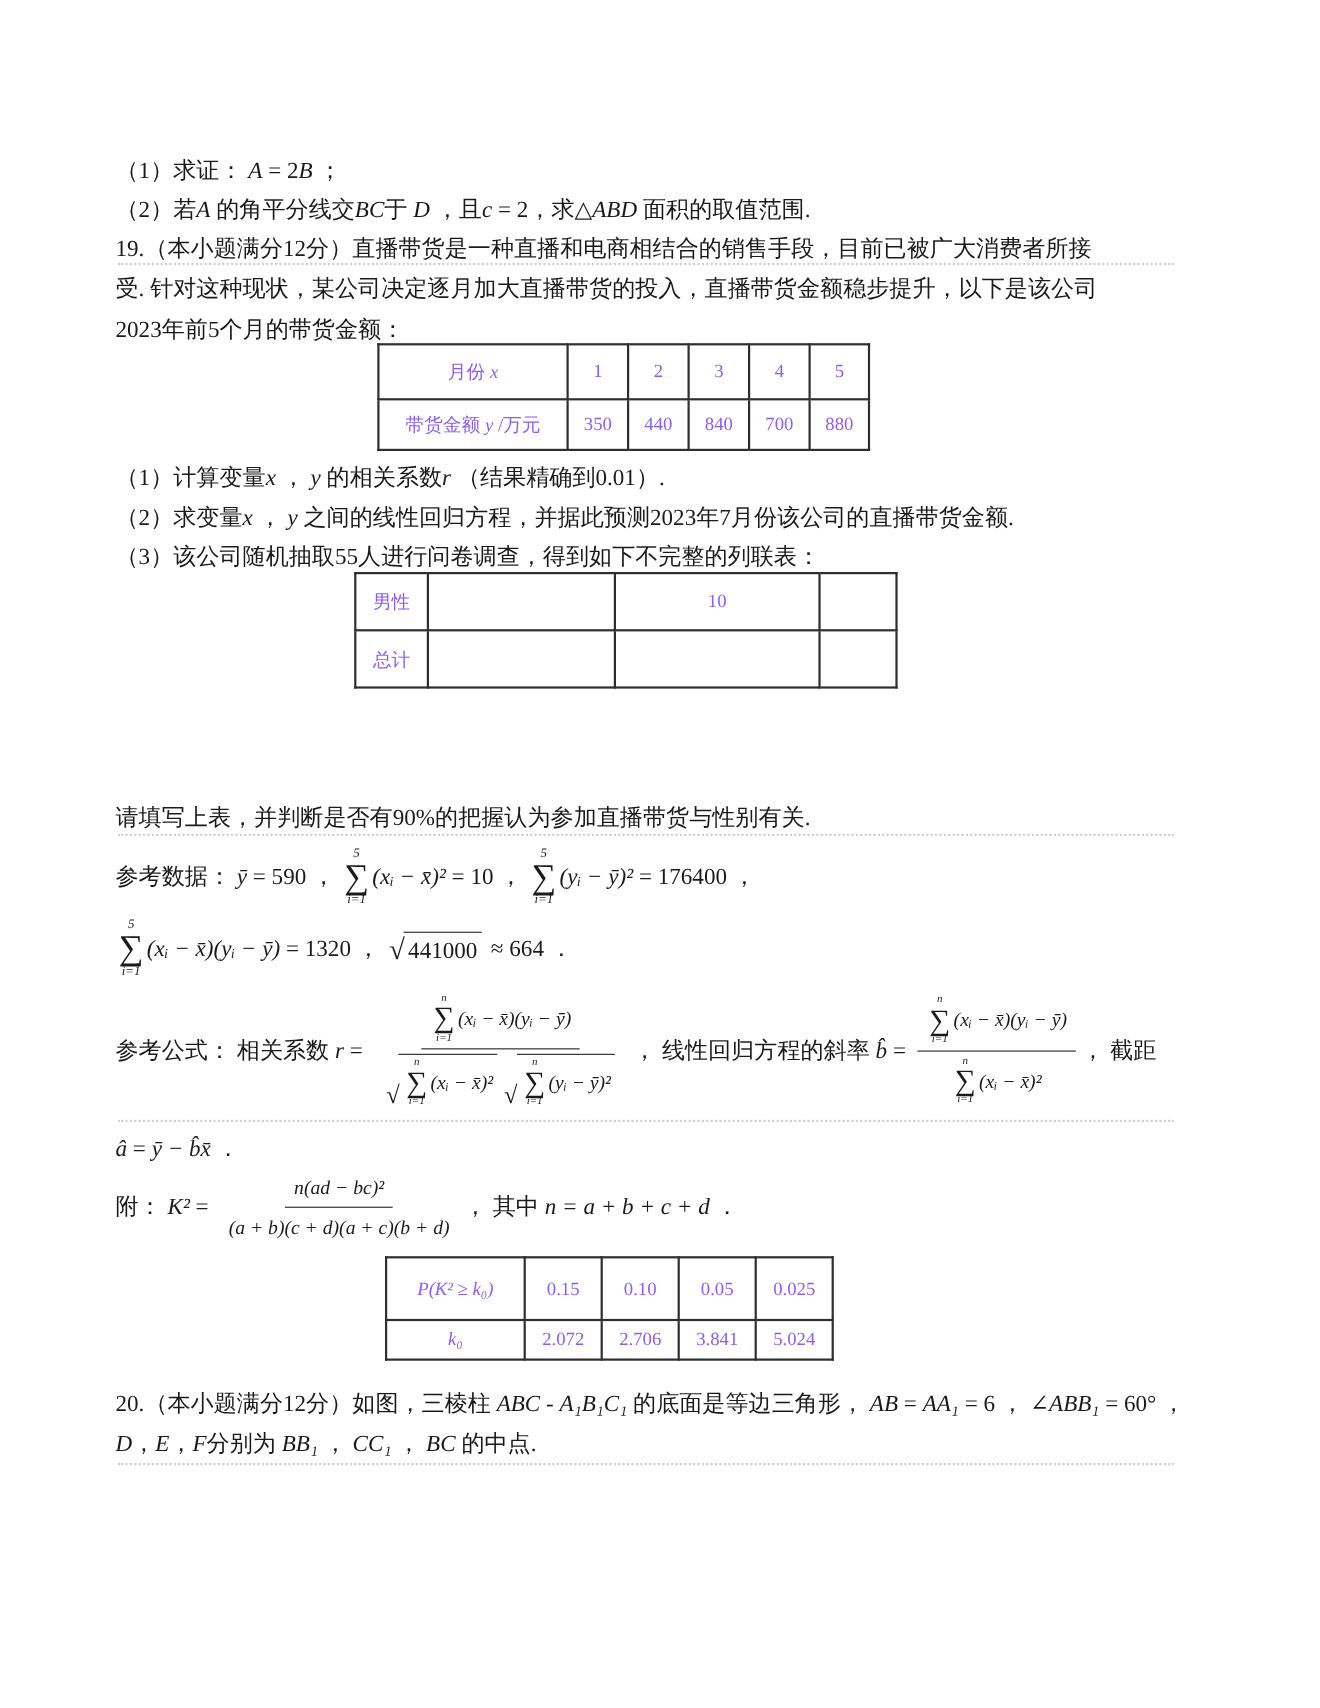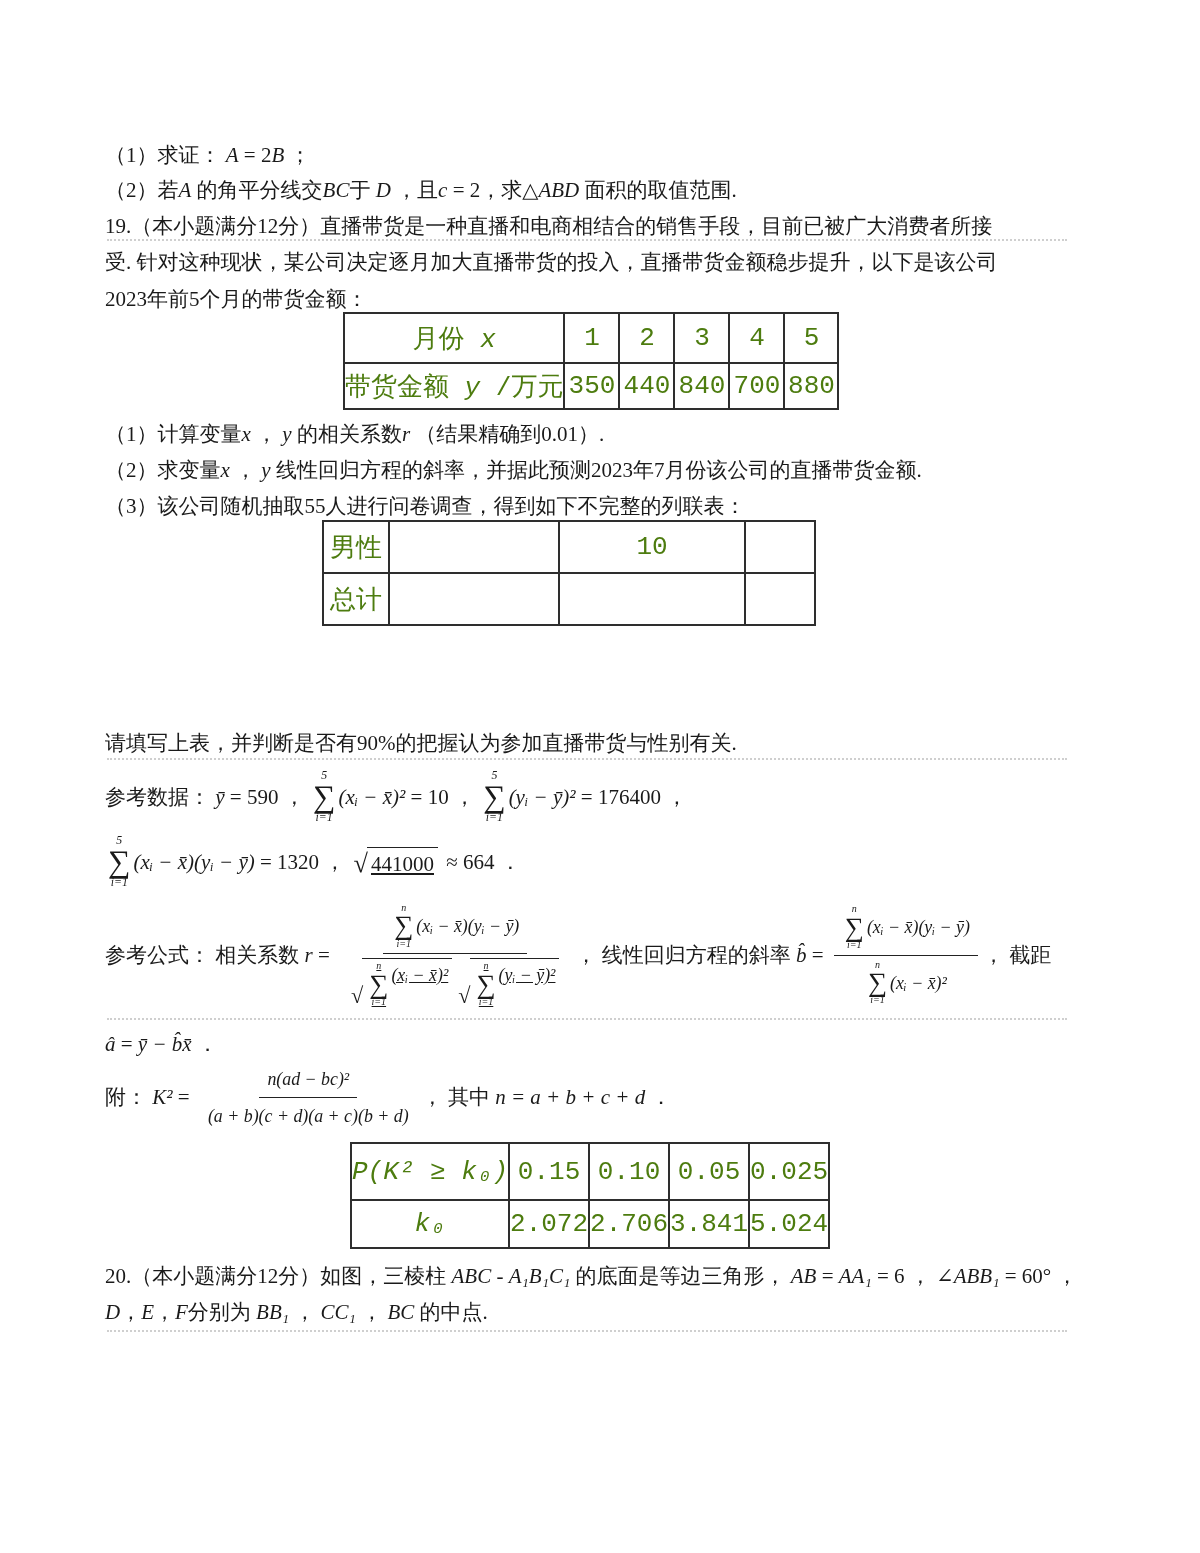--- a/index.html
+++ b/index.html
@@ -15,22 +15,22 @@
   .mi{font-style:italic;}
   .mt{}
   .msum{display:inline-flex;flex-direction:column;align-items:center;line-height:1;margin:0 3px;vertical-align:middle;}
   .msum-up,.msum-lo{font-size:0.56em;line-height:1.05;font-style:italic;}
   .msum-sig{font-size:1.5em;line-height:0.95;}
   .mfrac{display:inline-flex;flex-direction:column;align-items:center;vertical-align:middle;margin:0 5px;font-size:0.85em;text-align:center;}
   .mfrac-num{display:flex;align-items:center;justify-content:center;border-bottom:1.5px solid #222;padding:0 8px 4px;}
   .mfrac-den{display:flex;align-items:center;justify-content:center;padding:4px 8px 0;}
   .msqrt{display:inline-flex;align-items:stretch;margin:0 3px;vertical-align:middle;}
   .msqrt-rad{align-self:flex-end;font-size:1.25em;line-height:1;margin-right:-1px;}
-  .msqrt-body{border-top:1.5px solid #222;padding:2px 4px 0;display:inline-flex;text-decoration:underline;}
-  .dtable{position:absolute;border-collapse:collapse;table-layout:fixed;font-size:26px;color:#4d7c0f;font-family:Liberation Mono, monospace;}
+  .msqrt-body{border-top:1.5px solid #222;padding:2px 4px 0;display:inline-flex;align-items:center;}
+  .dtable{position:absolute;border-collapse:collapse;table-layout:fixed;font-size:17px;color:#8b5cf6;}
   .dtable td{border:2px solid #2e2e2e;text-align:center;vertical-align:middle;padding:0;white-space:pre;}
   .dotted{position:absolute;left:107px;width:960px;height:0;border-top:2px dotted #cfcfcf;}
 </style>
 </head>
 <body>
 
 <div class="fline" style="top:141px"><span class="mt">（1）求证： </span><span class="mi">A</span><span class="mt"> = 2</span><span class="mi">B</span><span class="mt"> ；</span></div>
 <div class="fline" style="top:176px"><span class="mt">（2）若</span><span class="mi">A</span><span class="mt"> 的角平分线交</span><span class="mi">BC</span><span class="mt">于 </span><span class="mi">D</span><span class="mt"> ，且</span><span class="mi">c</span><span class="mt"> = 2，求△</span><span class="mi">ABD</span><span class="mt"> 面积的取值范围.</span></div>
 
 <div class="fline" style="top:212px"><span class="mt">19.（本小题满分12分）直播带货是一种直播和电商相结合的销售手段，目前已被广大消费者所接</span></div>
@@ -61,21 +61,21 @@
     <td><span class="mt">350</span></td>
     <td><span class="mt">440</span></td>
     <td><span class="mt">840</span></td>
     <td><span class="mt">700</span></td>
     <td><span class="mt">880</span></td>
   </tr>
   </tbody>
 </table>
 
 <div class="fline" style="top:420px"><span class="mt">（1）计算变量</span><span class="mi">x</span><span class="mt"> ， </span><span class="mi">y</span><span class="mt"> 的相关系数</span><span class="mi">r</span><span class="mt"> （结果精确到0.01）.</span></div>
-<div class="fline" style="top:456px"><span class="mt">（2）求变量</span><span class="mi">x</span><span class="mt"> ， </span><span class="mi">y</span><span class="mt"> 线性回归方程的斜率，并据此预测2023年7月份该公司的直播带货金额.</span></div>
+<div class="fline" style="top:456px"><span class="mt">（2）求变量</span><span class="mi">x</span><span class="mt"> ， </span><span class="mi">y</span><span class="mt"> 之间的线性回归方程，并据此预测2023年7月份该公司的直播带货金额.</span></div>
 <div class="fline" style="top:492px"><span class="mt">（3）该公司随机抽取55人进行问卷调查，得到如下不完整的列联表：</span></div>
 
 <table class="dtable" style="left:322px;top:520px">
   <colgroup>
     <col style="width:66px">
       <col style="width:170px">
       <col style="width:186px">
       <col style="width:70px">
   </colgroup>
   <tbody>
@@ -114,21 +114,21 @@
       <col style="width:70px">
   </colgroup>
   <tbody>
   <tr style="height:57px">
     <td><span class="mi">P(K² ≥ k₀)</span></td>
     <td><span class="mt">0.15</span></td>
     <td><span class="mt">0.10</span></td>
     <td><span class="mt">0.05</span></td>
     <td><span class="mt">0.025</span></td>
   </tr>
-  <tr style="height:48px">
+  <tr style="height:36px">
     <td><span class="mi">k₀</span></td>
     <td><span class="mt">2.072</span></td>
     <td><span class="mt">2.706</span></td>
     <td><span class="mt">3.841</span></td>
     <td><span class="mt">5.024</span></td>
   </tr>
   </tbody>
 </table>
 
 <div class="fline" style="top:1262px"><span class="mt">20.（本小题满分12分）如图，三棱柱 </span><span class="mi">ABC</span><span class="mt"> - </span><span class="mi">A₁B₁C₁</span><span class="mt"> 的底面是等边三角形， </span><span class="mi">AB</span><span class="mt"> = </span><span class="mi">AA₁</span><span class="mt"> = 6 ， ∠</span><span class="mi">ABB₁</span><span class="mt"> = 60° ，</span></div>

